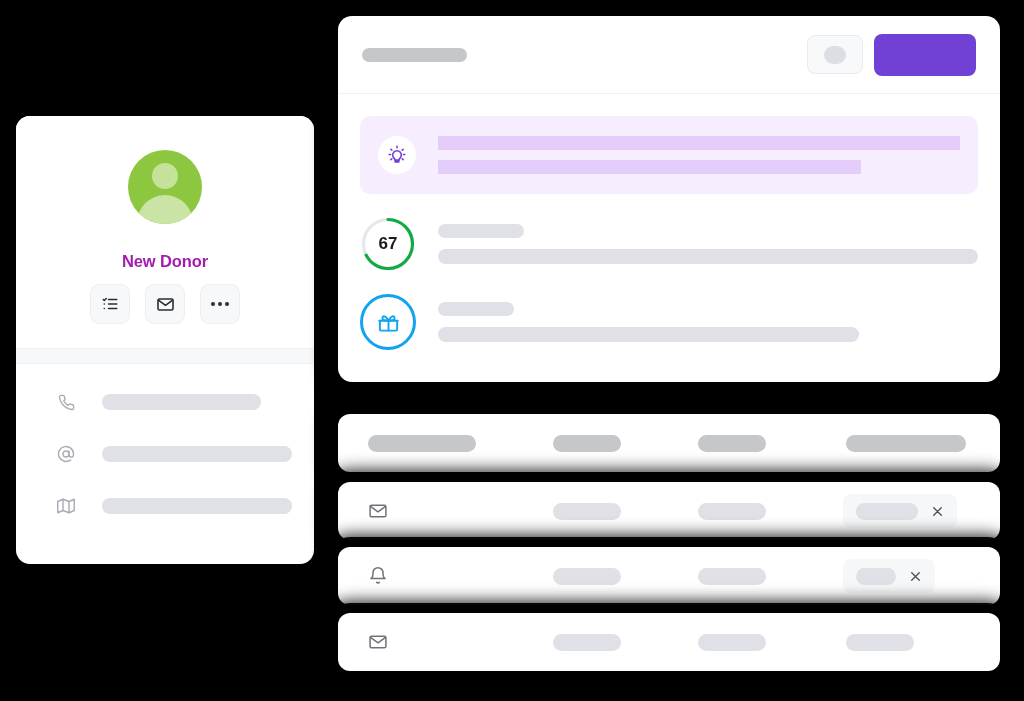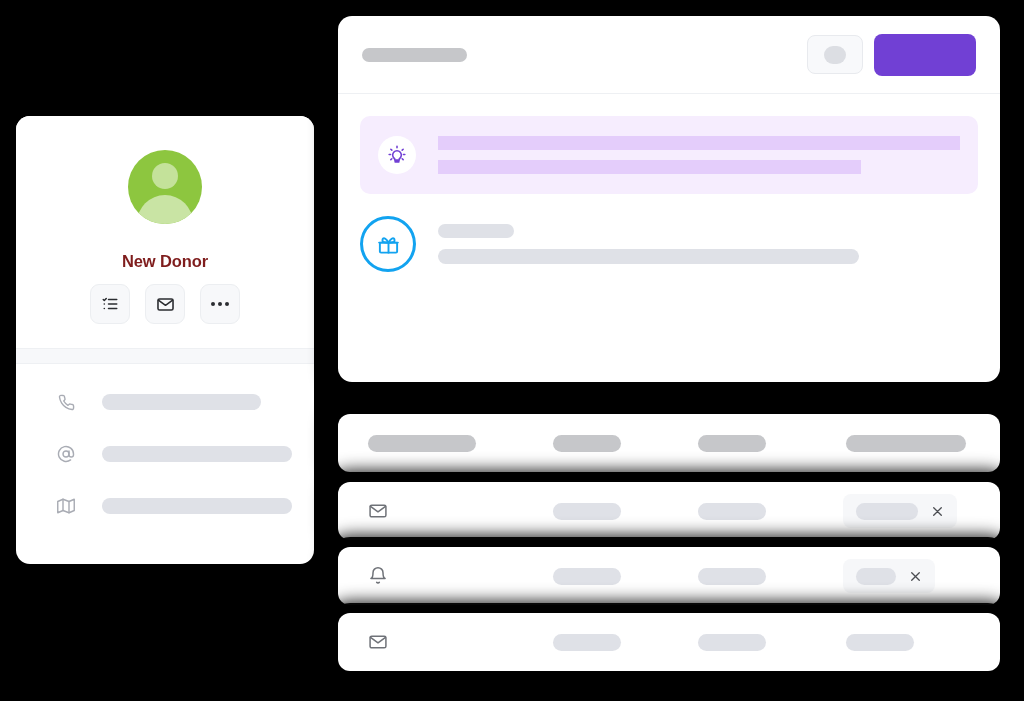--- a/index.html
+++ b/index.html
@@ -84,21 +84,21 @@
     background: #c9e4a4;
   }
   .donor-name {
     position: absolute;
     top: 136px;
     left: 0;
     right: 0;
     text-align: center;
     font-size: 16.5px;
     font-weight: bold;
-    color: #7f1d1d;
+    color: #a21caf;
     letter-spacing: -0.1px;
   }
   .action-row {
     position: absolute;
     top: 168px;
     left: 0;
     right: 0;
     display: flex;
     justify-content: center;
     gap: 15px;
@@ -407,20 +407,33 @@
           <path d="M9.6 20.2h4.8"></path>
           <path d="M12 1.6v1.6M4.6 5.1l1.2 1.1M19.4 5.1l-1.2 1.1M2.6 11.4h1.7M19.7 11.4h1.7M4.6 17.6l1.2-1.1M19.4 17.6l-1.2-1.1"></path>
         </svg>
       </div>
       <div class="tip-lines">
         <span class="sk-purple"></span>
         <span class="sk-purple"></span>
       </div>
     </div>
 
+    <div class="metric-row">
+      <div class="score-ring">
+        <svg width="56" height="56" viewBox="0 0 56 56">
+          <circle cx="28" cy="28" r="24.5" fill="none" stroke="#e6e7eb" stroke-width="3.2"></circle>
+          <circle cx="28" cy="28" r="24.5" fill="none" stroke="#0fab45" stroke-width="3.2" stroke-linecap="round" stroke-dasharray="103.2 154" transform="rotate(-90 28 28)"></circle>
+        </svg>
+        <span class="val">67</span>
+      </div>
+      <div class="metric-lines">
+        <span class="sk l1" style="width:16%"></span>
+        <span class="sk l2" style="width:100%"></span>
+      </div>
+    </div>
 
     <div class="metric-row">
       <div class="gift-circle">
         <svg width="23" height="23" viewBox="0 0 24 24" fill="none" stroke="#12a3f0" stroke-width="2" stroke-linecap="round" stroke-linejoin="round">
           <rect x="3" y="10" width="18" height="10.5" rx="1.2"></rect>
           <path d="M2.2 10h19.6M12 10v10.5"></path>
           <path d="M12 10C10.5 10 7.4 10 6.4 9.1a2.3 2.3 0 0 1 0-3.3c1-.9 3.1 0 5.6 4.2z"></path>
           <path d="M12 10c1.5 0 4.6 0 5.6-.9a2.3 2.3 0 0 0 0-3.3c-1-.9-3.1 0-5.6 4.2z"></path>
         </svg>
       </div>

